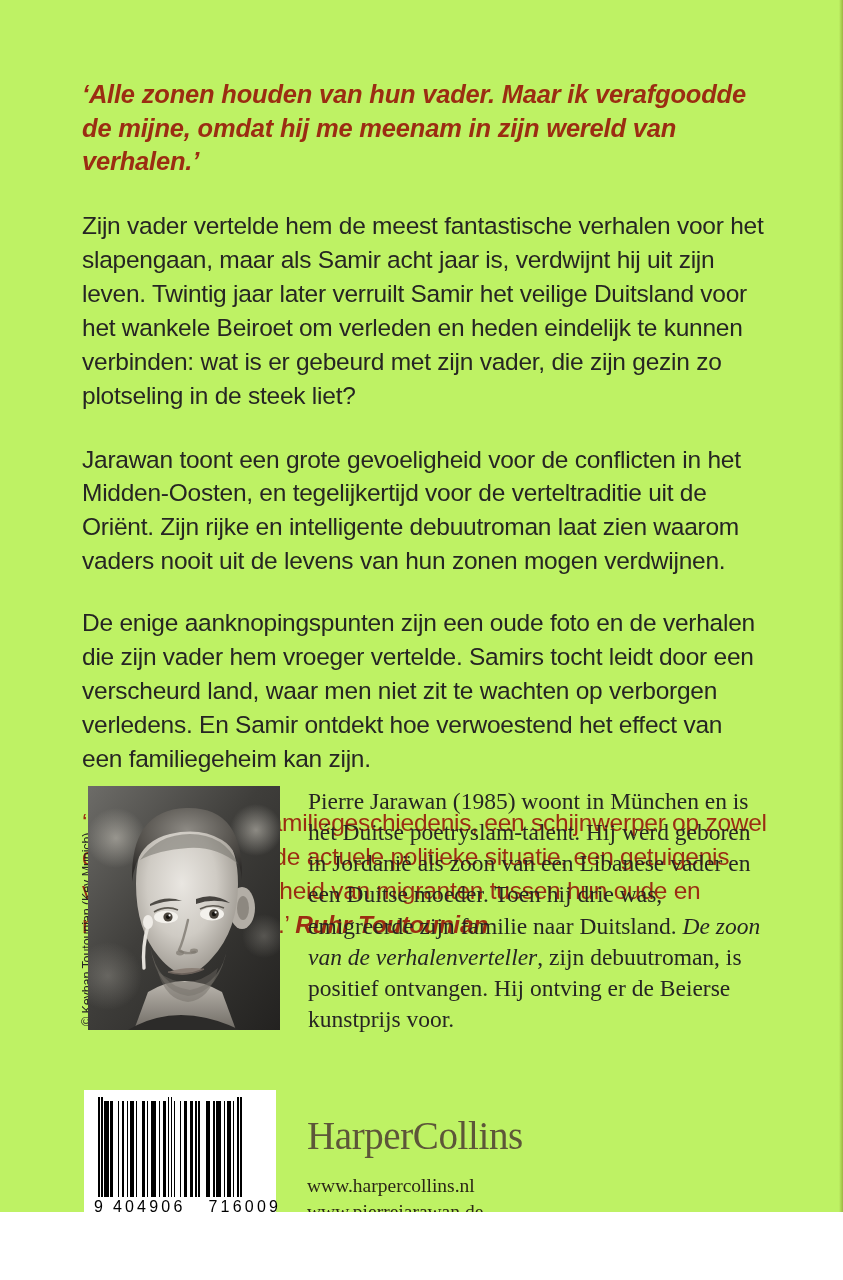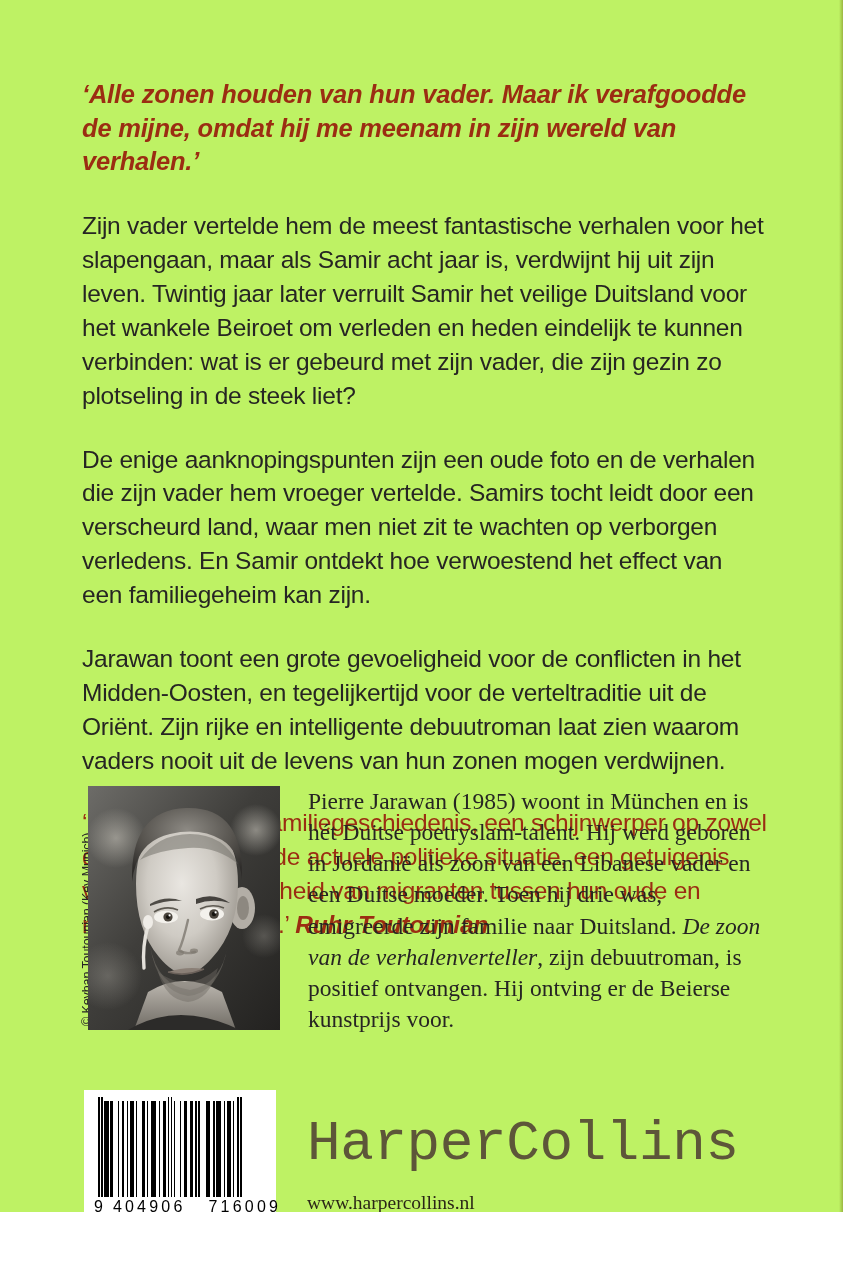--- a/index.html
+++ b/index.html
@@ -149,22 +149,22 @@
   .barcode-digits .grp { letter-spacing: 3.2px; }
   .barcode-digits .grp.right { margin-left: 23px; }
 
   
   .publisher {
     position: absolute;
     left: 307px;
     top: 1116px;
   }
   .publisher-name {
-    font-family: Liberation Mono, monospace;
-    font-size: 56px;
+    font-family: Liberation Serif, serif;
+    font-size: 39px;
     color: #5d5639;
     letter-spacing: -0.4px;
     line-height: 1;
   }
   .publisher-urls {
     font-family: "Liberation Serif", serif;
     font-size: 19.5px;
     color: #2b2616;
     line-height: 1.34;
     margin-top: 18px;
@@ -175,23 +175,23 @@
 <body>
 
 <div class="cover">
 
   <div class="text-col">
 
     <p class="pull-quote">‘Alle zonen houden van hun vader. Maar ik verafgoodde de mijne, omdat hij me meenam in zijn wereld van verhalen.’</p>
 
     <p class="body">Zijn vader vertelde hem de meest fantastische verhalen voor het slapengaan, maar als Samir acht jaar is, verdwijnt hij uit zijn leven. Twintig jaar later verruilt Samir het veilige Duitsland voor het wankele Beiroet om verleden en heden eindelijk te kunnen verbinden: wat is er gebeurd met zijn vader, die zijn gezin zo plotseling in de steek liet?</p>
 
+    <p class="body tight">Jarawan toont een grote gevoeligheid voor de conflicten in het Midden-Oosten, en tegelijkertijd voor de verteltraditie uit de Oriënt. Zijn rijke en intelligente debuutroman laat zien waarom vaders nooit uit de levens van hun zonen mogen verdwijnen.</p>
+
     <p class="body">De enige aanknopingspunten zijn een oude foto en de verhalen die zijn vader hem vroeger vertelde. Samirs tocht leidt door een verscheurd land, waar men niet zit te wachten op verborgen verledens. En Samir ontdekt hoe verwoestend het effect van een familiegeheim kan zijn.</p>
-
-    <p class="body tight">Jarawan toont een grote gevoeligheid voor de conflicten in het Midden-Oosten, en tegelijkertijd voor de verteltraditie uit de Oriënt. Zijn rijke en intelligente debuutroman laat zien waarom vaders nooit uit de levens van hun zonen mogen verdwijnen.</p>
 
     <p class="review-quote"><span>‘Een spannende familiegeschiedenis, een schijnwerper op zowel de historische als de actuele politieke situatie, een getuigenis van de verscheurdheid van migranten tussen hun oude en nieuwe vader-land.’ </span><span class="review-source">Ruhr Toutounian</span></p>
   </div>
 
   <div class="author-block">
 
     <div class="credit-wrap">
       <div class="photo-credit">© Keyhan Toutounian (Key Munich)</div>
     </div>
 

